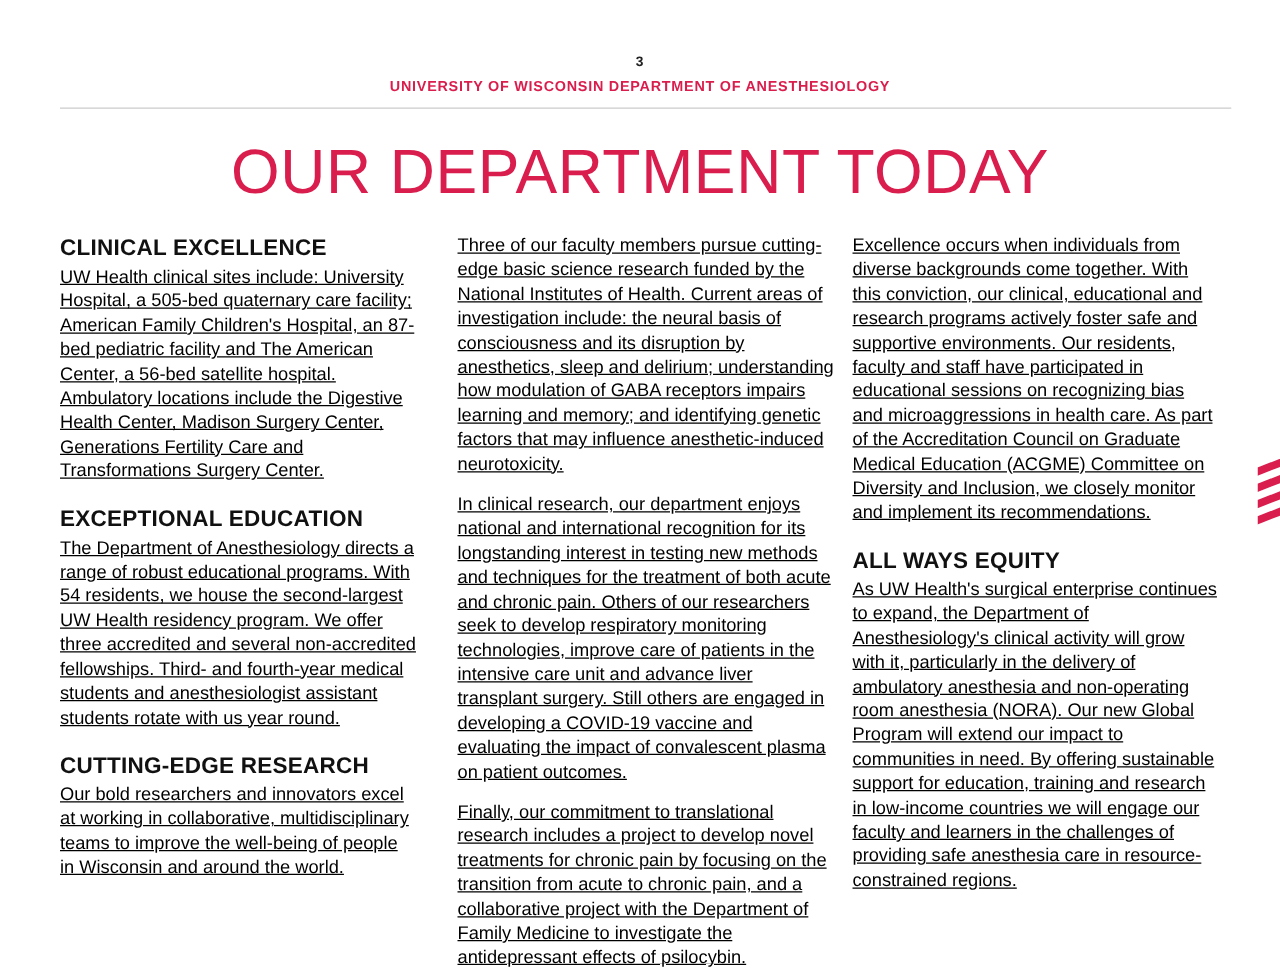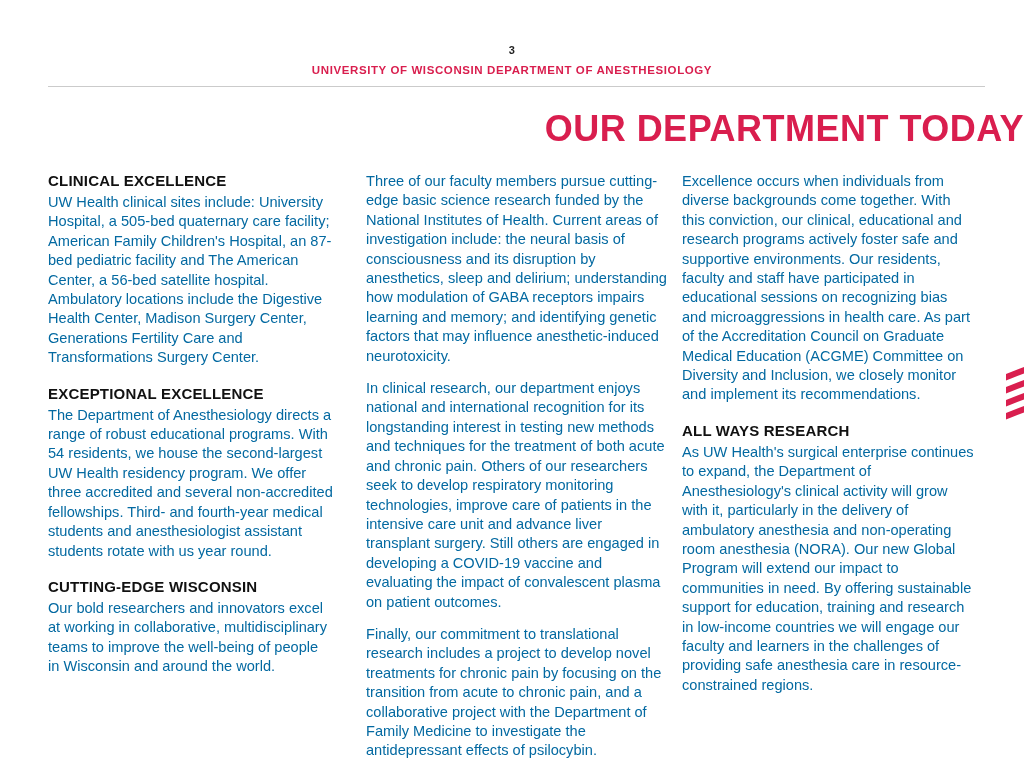--- a/index.html
+++ b/index.html
@@ -26,48 +26,49 @@
     letter-spacing: 0.6px;
     color: var(--accent, #d91e4e);
   }
   .rule {
     border: none;
     border-top: 1px solid var(--rule, #cbcbcb);
     margin: 10px 39px 0 48px;
   }
   .title {
     margin: 21px 0 0 0;
-    text-align: right;
-    font-size: 36px;
-    font-weight: bold;
+    text-align: center;
+    font-size: 50px;
+    font-weight: normal;
     letter-spacing: 0.5px;
     color: var(--accent, #d91e4e);
   }
   .columns {
     display: flex;
     align-items: flex-start;
     margin: 22px 0 0 48px;
   }
   .col { flex: 0 0 auto; }
   .col-1 { width: 285px; margin-right: 33px; }
   .col-2 { width: 302px; margin-right: 14px; }
   .col-3 { width: 292px; }
   .col h2 {
     margin: 17px 0 4px 0;
-    font-size: 15px;
+    font-size: 18px;
     font-weight: bold;
     letter-spacing: 0.2px;
     color: #111;
   }
   .col h2:first-child { margin-top: 0; }
   .col p {
     margin: 0 0 13px 0;
     font-size: 14.6px;
     line-height: 1.33;
-    color: #0369a1;
+    color: #000000;
+    text-decoration: underline;
   }
   .col p:last-child { margin-bottom: 0; }
   .flag {
     position: absolute;
     right: 0;
     top: 367px;
     width: 18px;
     height: 58px;
     color: var(--accent, #d91e4e);
   }
@@ -83,35 +84,35 @@
     <hr class="rule">
   </header>
 
   <h1 class="title">OUR DEPARTMENT TODAY</h1>
 
   <main class="columns">
 
     <section class="col col-1">
       <h2>CLINICAL EXCELLENCE</h2>
       <p>UW Health clinical sites include: University Hospital, a 505-bed quaternary care facility; American Family Children's Hospital, an 87-bed pediatric facility and The American Center, a 56-bed satellite hospital. Ambulatory locations include the Digestive Health Center, Madison Surgery Center, Generations Fertility Care and Transformations Surgery Center.</p>
-      <h2>EXCEPTIONAL EXCELLENCE</h2>
+      <h2>EXCEPTIONAL EDUCATION</h2>
       <p>The Department of Anesthesiology directs a range of robust educational programs. With 54 residents, we house the second-largest UW Health residency program. We offer three accredited and several non-accredited fellowships. Third- and fourth-year medical students and anesthesiologist assistant students rotate with us year round.</p>
-      <h2>CUTTING-EDGE WISCONSIN</h2>
+      <h2>CUTTING-EDGE RESEARCH</h2>
       <p>Our bold researchers and innovators excel at working in collaborative, multidisciplinary teams to improve the well-being of people in Wisconsin and around the world.</p>
     </section>
 
     <section class="col col-2">
       <p>Three of our faculty members pursue cutting-edge basic science research funded by the National Institutes of Health. Current areas of investigation include: the neural basis of consciousness and its disruption by anesthetics, sleep and delirium; understanding how modulation of GABA receptors impairs learning and memory; and identifying genetic factors that may influence anesthetic-induced neurotoxicity.</p>
       <p>In clinical research, our department enjoys national and international recognition for its longstanding interest in testing new methods and techniques for the treatment of both acute and chronic pain. Others of our researchers seek to develop respiratory monitoring technologies, improve care of patients in the intensive care unit and advance liver transplant surgery. Still others are engaged in developing a COVID-19 vaccine and evaluating the impact of convalescent plasma on patient outcomes.</p>
       <p>Finally, our commitment to translational research includes a project to develop novel treatments for chronic pain by focusing on the transition from acute to chronic pain, and a collaborative project with the Department of Family Medicine to investigate the antidepressant effects of psilocybin.</p>
     </section>
 
     <section class="col col-3">
       <p>Excellence occurs when individuals from diverse backgrounds come together. With this conviction, our clinical, educational and research programs actively foster safe and supportive environments. Our residents, faculty and staff have participated in educational sessions on recognizing bias and microaggressions in health care. As part of the Accreditation Council on Graduate Medical Education (ACGME) Committee on Diversity and Inclusion, we closely monitor and implement its recommendations.</p>
-      <h2>ALL WAYS RESEARCH</h2>
+      <h2>ALL WAYS EQUITY</h2>
       <p>As UW Health's surgical enterprise continues to expand, the Department of Anesthesiology's clinical activity will grow with it, particularly in the delivery of ambulatory anesthesia and non-operating room anesthesia (NORA). Our new Global Program will extend our impact to communities in need. By offering sustainable support for education, training and research in low-income countries we will engage our faculty and learners in the challenges of providing safe anesthesia care in resource-constrained regions.</p>
     </section>
 
   </main>
 
   <div class="flag">
     <svg width="18" height="58" viewBox="0 0 18 58" xmlns="http://www.w3.org/2000/svg">
       <polygon points="0,7 18,0 18,6.5 0,13.5" fill="currentColor"></polygon>
       <polygon points="0,20 18,13 18,19.5 0,26.5" fill="currentColor"></polygon>
       <polygon points="0,33 18,26 18,32.5 0,39.5" fill="currentColor"></polygon>

